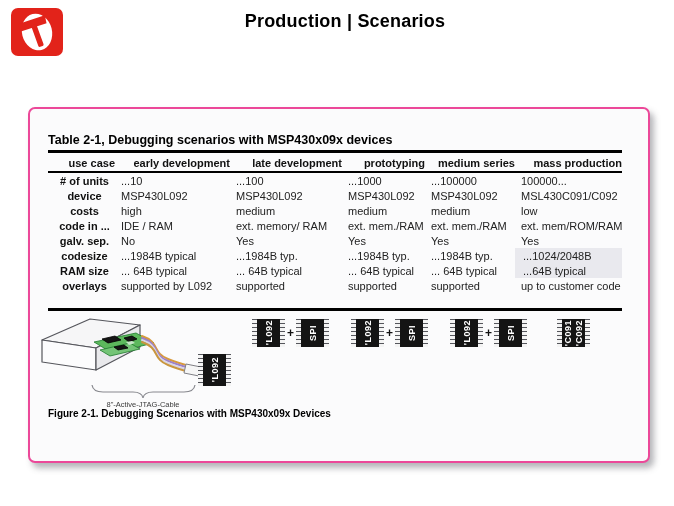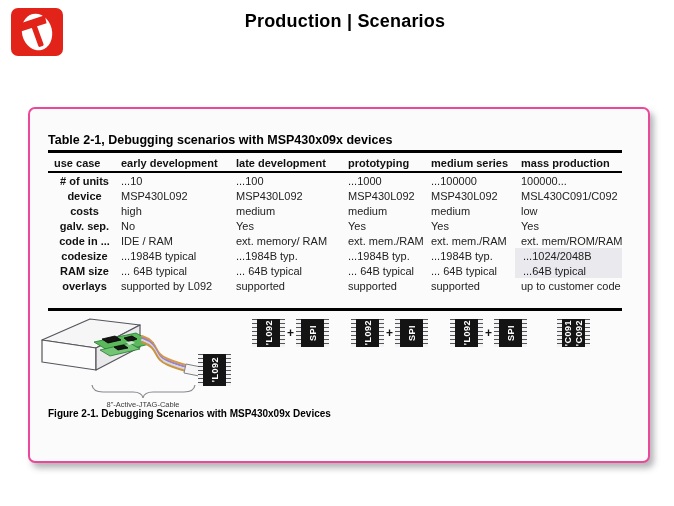--- a/index.html
+++ b/index.html
@@ -15,21 +15,21 @@
   .panel{position:absolute;left:28px;top:107px;width:618px;height:352px;
          background:#fbfbfc;border:2px solid #ec4899;border-radius:7px;
          box-shadow:4px 5px 6px rgba(90,90,100,0.45);}
 
   
   .tbl-title{position:absolute;left:18px;top:24px;width:574px;
              font-size:12.5px;font-weight:bold;color:#000;
              padding-bottom:3px;border-bottom:3px solid #000;}
   table.scn{position:absolute;left:18px;top:46px;width:574px;border-collapse:collapse;
             table-layout:fixed;}
-  table.scn th{font-size:11px;font-weight:bold;text-align:left;color:#111;
+  table.scn th{font-size:11px;font-weight:bold;text-align:right;color:#111;
                padding:2px 0 2px 6px;border-bottom:2px solid #000;line-height:12px;}
   table.scn td{font-size:11px;color:#222;padding:1.5px 0 1.5px 6px;line-height:12px;
                white-space:nowrap;overflow:hidden;}
   table.scn td.rowhead{font-weight:bold;color:#111;text-align:center;}
   table.scn td.hl{background:#e9e9ee;padding-left:8px;}
   .bottom-rule{position:absolute;left:18px;top:199px;width:574px;height:3px;background:#000;}
 
   
   .chips-row{position:absolute;left:222px;top:210px;display:flex;align-items:flex-start;gap:22px;}
   .chip-group{display:flex;align-items:center;}
@@ -105,34 +105,34 @@
           </tr>
           <tr>
             <td class="rowhead">costs</td>
             <td>high</td>
             <td>medium</td>
             <td>medium</td>
             <td>medium</td>
             <td>low</td>
           </tr>
           <tr>
-            <td class="rowhead">galv. sep.</td>
-            <td>No</td>
-            <td>Yes</td>
-            <td>Yes</td>
-            <td>Yes</td>
-            <td>Yes</td>
-          </tr>
-          <tr>
             <td class="rowhead">code in ...</td>
             <td>IDE / RAM</td>
             <td>ext. memory/ RAM</td>
             <td>ext. mem./RAM</td>
             <td>ext. mem./RAM</td>
             <td>ext. mem/ROM/RAM</td>
+          </tr>
+          <tr>
+            <td class="rowhead">galv. sep.</td>
+            <td>No</td>
+            <td>Yes</td>
+            <td>Yes</td>
+            <td>Yes</td>
+            <td>Yes</td>
           </tr>
           <tr>
             <td class="rowhead">codesize</td>
             <td>...1984B typical</td>
             <td>...1984B typ.</td>
             <td>...1984B typ.</td>
             <td>...1984B typ.</td>
             <td class="hl">...1024/2048B</td>
           </tr>
           <tr>

